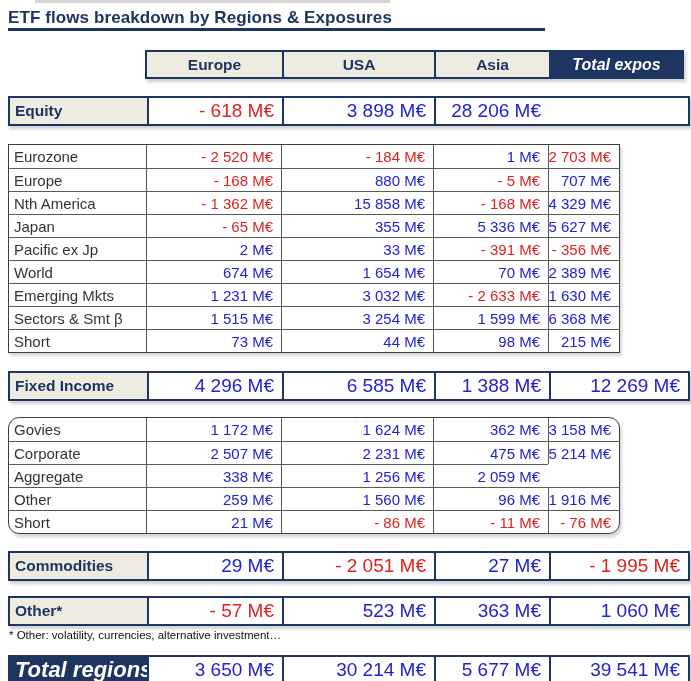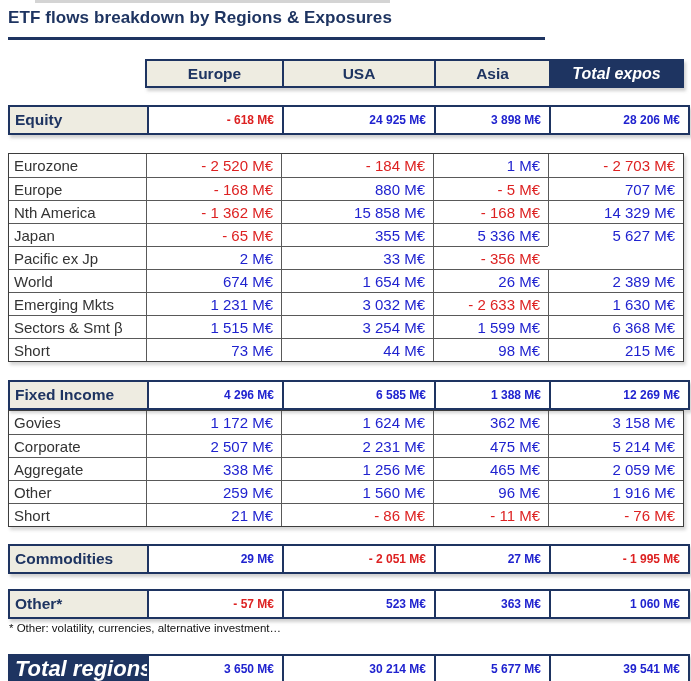--- a/index.html
+++ b/index.html
@@ -15,21 +15,21 @@
   body{
     width:691px;height:681px;
     background:#ffffff;
     font-family:"Liberation Sans",sans-serif;
     position:relative;overflow:hidden;
   }
   .top-artifact{position:absolute;left:35px;top:0;width:355px;height:3px;background:#d4d4d4;}
   .title{
     margin:8px 0 0 8px;width:537px;
     color:var(--navy);font-size:17px;font-weight:bold;
-    padding-bottom:9px;border-bottom:3px solid var(--navy);
+    padding-bottom:0;border-bottom:3px solid var(--navy);
     letter-spacing:.1px;
   }
   .row{display:grid;grid-template-columns:137px 135px 152px 115px 1fr;}
   .cell{display:flex;align-items:center;overflow:hidden;white-space:nowrap;}
   .label-col{justify-content:flex-start;padding-left:5px;}
   .val{justify-content:flex-end;padding-right:8px;color:var(--pos);}
   .val.neg{color:var(--neg);}
 
   
   .header-row{
@@ -48,61 +48,60 @@
 
   
   .section{
     margin-left:8px;width:682px;height:30px;
     border:2px solid var(--navy);
     box-shadow:2px 3px 3px rgba(120,120,120,.35);
     text-align:right;
   }
   .section .cell + .cell{border-left:2px solid var(--navy);}
   .section .label-col{background:var(--header_bg);color:var(--navy);font-weight:bold;font-size:15.5px;}
-  .section .val{font-weight:bold;font-size:12px;}
+  .section .val{font-weight:normal;font-size:19px;}
   .section.total-row .label-col{background:var(--navy);color:#ffffff;font-style:italic;font-size:22px;}
 
   
   .group{
-    margin-left:8px;width:676px;
+    margin-left:8px;width:612px;
     border:1px solid var(--grid_outer);
     box-shadow:2px 3px 3px rgba(120,120,120,.3);
   }
   .group .row{height:23px;}
   .group .row + .row .cell{border-top:1px solid var(--grid_line);}
   .group .cell + .cell{border-left:1px solid var(--grid_line);}
   .group .label-col{color:#333333;font-size:15px;}
   .group .val{font-size:15px;text-align:center;}
 
-  .footnote{margin:3px 0 17px 9px;font-size:11.5px;color:#111111;height:15px;}
+  .footnote{margin:3px 0 11px 9px;font-size:11.5px;color:#111111;height:15px;}
 
   .mt17{margin-top:17px;}
   .mt18{margin-top:18px;}
-  .mt16{}
+  .mt16{margin-top:16px;border-radius:11px;}
   .mt15{margin-top:15px;}
   .mt3{margin-top:3px;}
 </style>
 </head>
 <body>
 
 <div class="top-artifact"></div>
 
 <div class="title">ETF flows breakdown by Regions &amp; Exposures</div>
 
 <div class="header-row">
   <div class="header-cell">Europe</div>
   <div class="header-cell">USA</div>
   <div class="header-cell">Asia</div>
   <div class="header-cell total">Total expos</div>
 </div>
 
 <div class="row section mt17">
   <div class="cell label-col">Equity</div>
   <div class="cell val neg">- 618 M€</div>
-  <div class="cell val">24 925 M€</div>
   <div class="cell val">3 898 M€</div>
   <div class="cell val">28 206 M€</div>
 </div>
 
 <div class="group mt18">
   <div class="row">
     <div class="cell label-col">Eurozone</div>
     <div class="cell val neg">- 2 520 M€</div>
     <div class="cell val neg">- 184 M€</div>
     <div class="cell val">1 M€</div>
@@ -126,27 +125,28 @@
     <div class="cell label-col">Japan</div>
     <div class="cell val neg">- 65 M€</div>
     <div class="cell val">355 M€</div>
     <div class="cell val">5 336 M€</div>
     <div class="cell val">5 627 M€</div>
   </div>
   <div class="row">
     <div class="cell label-col">Pacific ex Jp</div>
     <div class="cell val">2 M€</div>
     <div class="cell val">33 M€</div>
+    <div class="cell val neg">- 391 M€</div>
     <div class="cell val neg">- 356 M€</div>
   </div>
   <div class="row">
     <div class="cell label-col">World</div>
     <div class="cell val">674 M€</div>
     <div class="cell val">1 654 M€</div>
-    <div class="cell val">26 M€</div>
+    <div class="cell val">70 M€</div>
     <div class="cell val">2 389 M€</div>
   </div>
   <div class="row">
     <div class="cell label-col">Emerging Mkts</div>
     <div class="cell val">1 231 M€</div>
     <div class="cell val">3 032 M€</div>
     <div class="cell val neg">- 2 633 M€</div>
     <div class="cell val">1 630 M€</div>
   </div>
   <div class="row">
@@ -185,21 +185,20 @@
     <div class="cell label-col">Corporate</div>
     <div class="cell val">2 507 M€</div>
     <div class="cell val">2 231 M€</div>
     <div class="cell val">475 M€</div>
     <div class="cell val">5 214 M€</div>
   </div>
   <div class="row">
     <div class="cell label-col">Aggregate</div>
     <div class="cell val">338 M€</div>
     <div class="cell val">1 256 M€</div>
-    <div class="cell val">465 M€</div>
     <div class="cell val">2 059 M€</div>
   </div>
   <div class="row">
     <div class="cell label-col">Other</div>
     <div class="cell val">259 M€</div>
     <div class="cell val">1 560 M€</div>
     <div class="cell val">96 M€</div>
     <div class="cell val">1 916 M€</div>
   </div>
   <div class="row">

